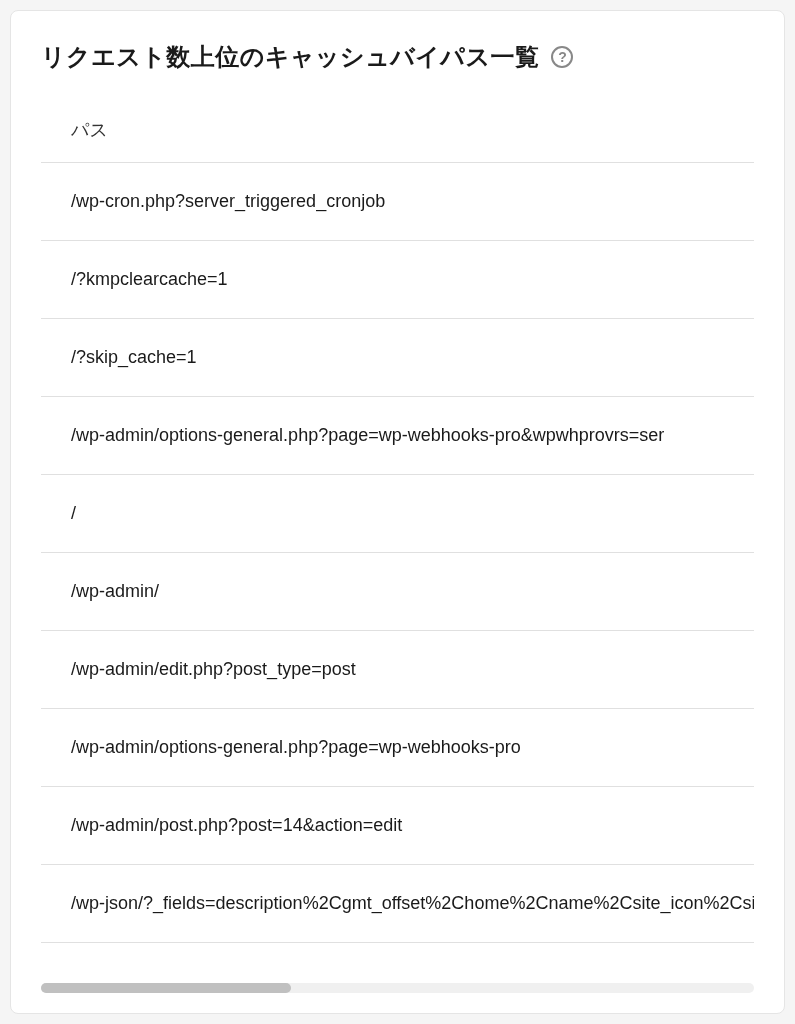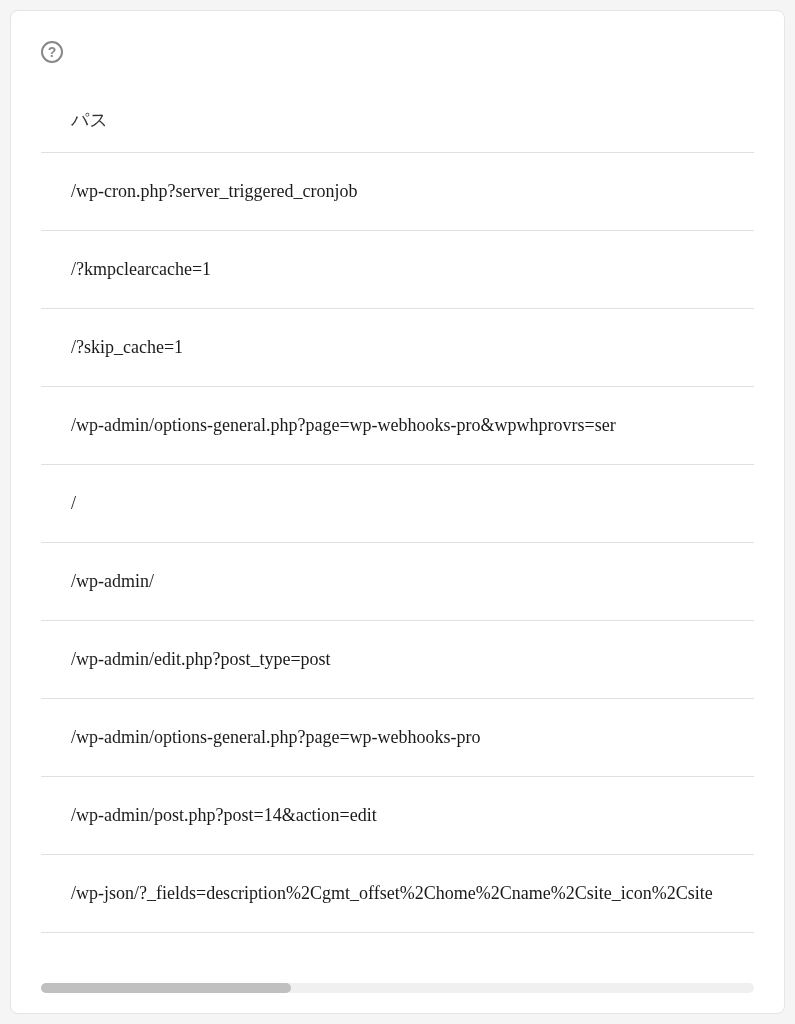--- a/index.html
+++ b/index.html
@@ -49,21 +49,20 @@
       font-weight: 600;
       cursor: pointer;
       flex-shrink: 0;
     }
     .table-container {
       flex: 1;
       overflow-x: auto;
       overflow-y: hidden;
       margin: 0 30px;
       position: relative;
-      font-family: Liberation Serif, serif;
     }
     .table-inner {
       min-width: 760px;
     }
     .table-header {
       padding: 20px 30px;
       border-bottom: 1px solid #e0e0e0;
       font-size: 18px;
       font-weight: 400;
       color: #333;
@@ -106,20 +105,21 @@
       width: 35%;
       background: #c0c0c0;
       border-radius: 5px;
     }
   </style>
 </head>
 <body>
 
 <div class="card">
   <div class="header">
+    <h2 class="title">リクエスト数上位のキャッシュバイパス一覧</h2>
     <span class="help-icon">?</span>
   </div>
 
   <div class="table-container">
     <div class="table-inner">
       <div class="table-header">パス</div>
       <div class="table-row">/wp-cron.php?server_triggered_cronjob</div>
       <div class="table-row">/?kmpclearcache=1</div>
       <div class="table-row">/?skip_cache=1</div>
       <div class="table-row">/wp-admin/options-general.php?page=wp-webhooks-pro&amp;wpwhprovrs=ser</div>

